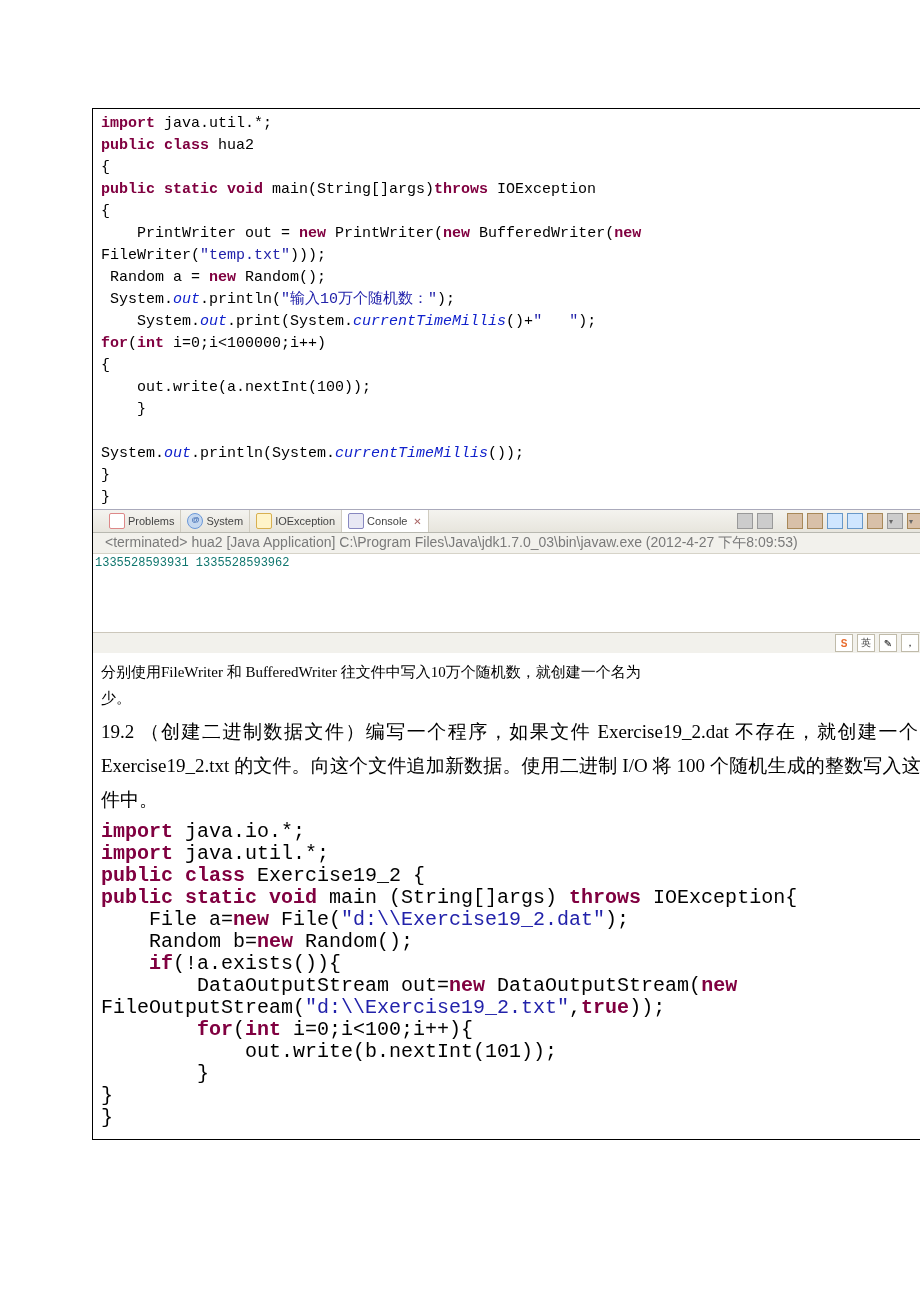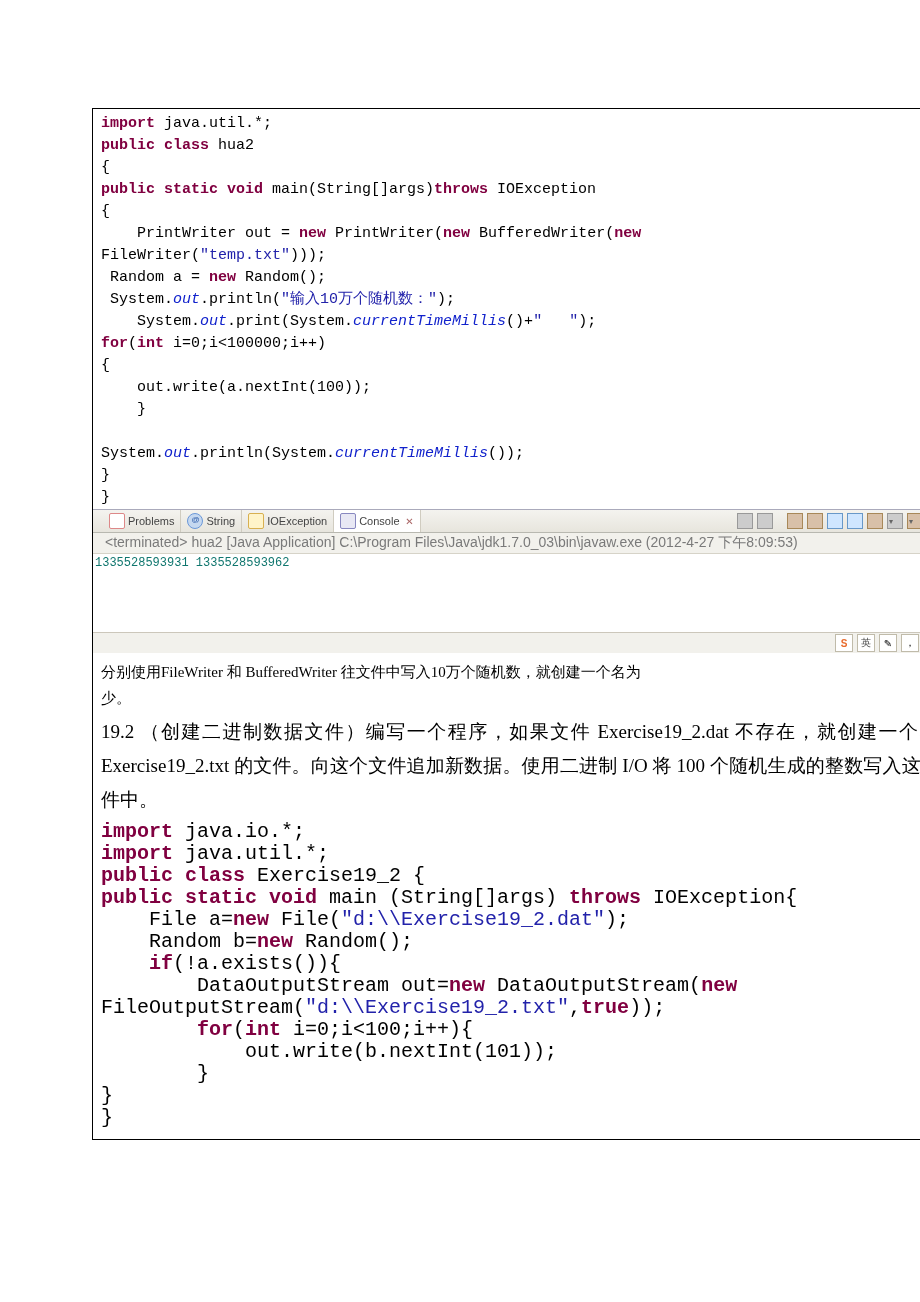--- a/index.html
+++ b/index.html
@@ -153,21 +153,21 @@
 <span class="plain">}</span></div>
 
   <div class="console-wrap">
     <div class="tabbar">
       <div class="tab">
         <span class="tab-icon ico-prob"></span>
         <span>Problems</span>
       </div>
       <div class="tab">
         <span class="tab-icon ico-jdoc">@</span>
-        <span>String</span>
+        <span>System</span>
       </div>
       <div class="tab">
         <span class="tab-icon ico-decl"></span>
         <span>IOException</span>
       </div>
       <div class="tab active">
         <span class="tab-icon ico-console"></span>
         <span>Console</span>
         <span style="color:#a66; font-size:10px;">&nbsp;✕</span>
       </div>

